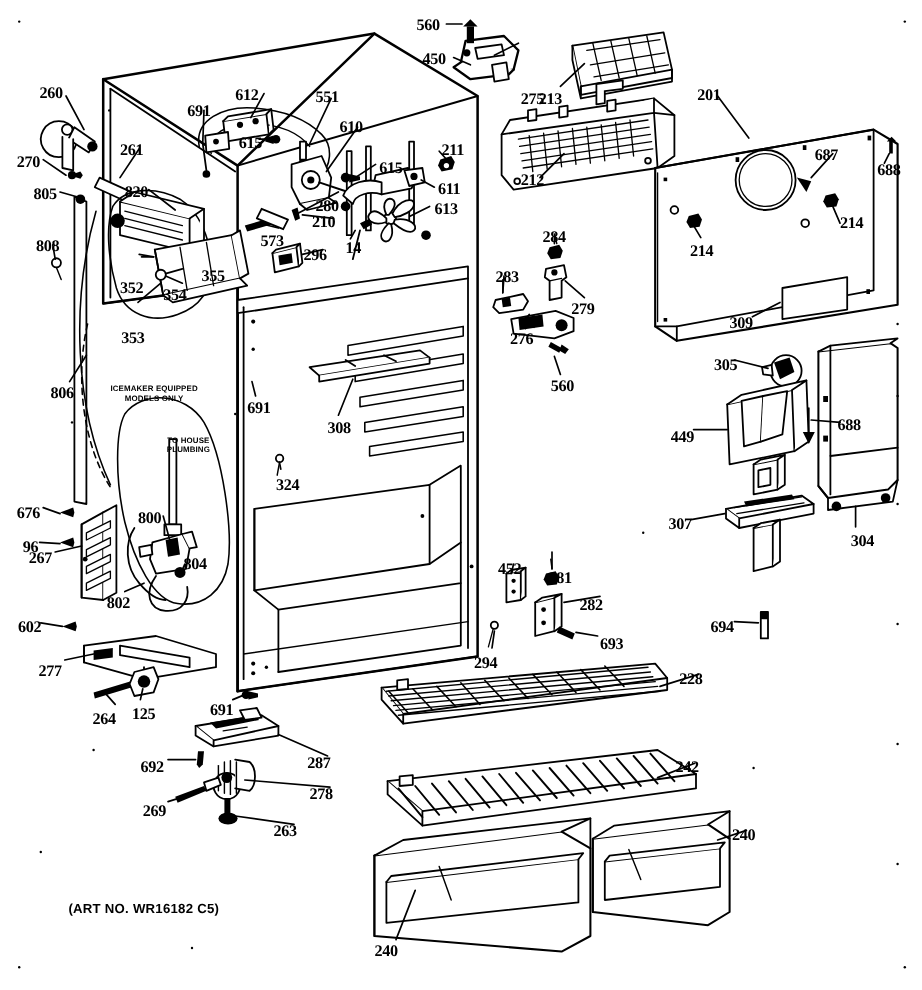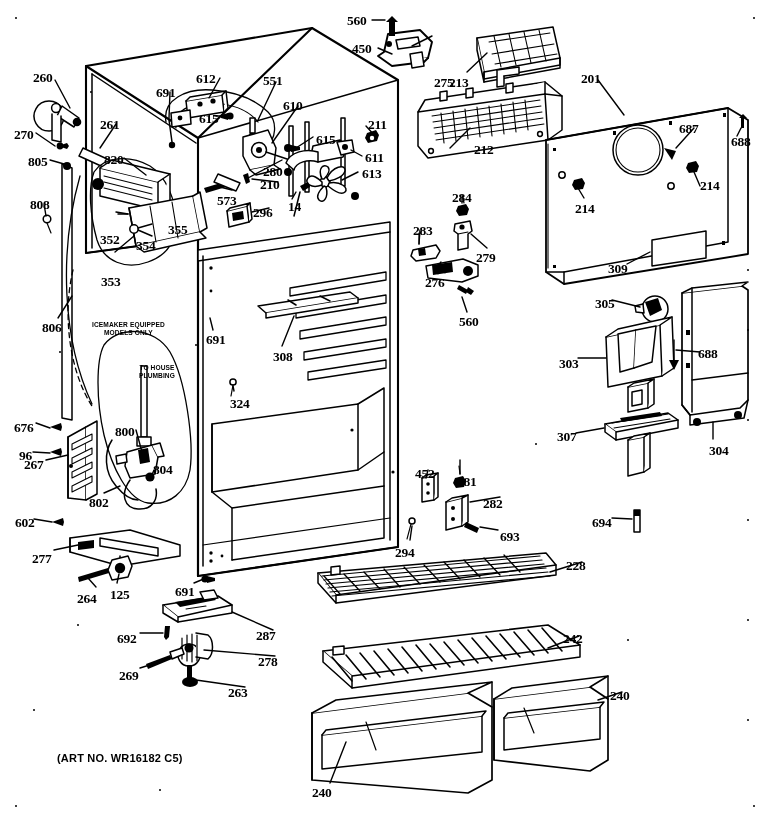--- a/index.html
+++ b/index.html
@@ -678,21 +678,21 @@
       <div class="lbl" style="left: 196px; top: 72px; text-align: center;">612</div>
       <div class="lbl" style="left: 263px; top: 74px;">551</div>
       <div class="lbl" style="left: 156px; top: 86px;">691</div>
       <div class="lbl" style="left: 283px; top: 99px;">610</div>
       <div class="lbl" style="left: 679px; top: 122px;">687</div>
       <div class="lbl" style="left: 731px; top: 135px;">688</div>
       <div class="lbl" style="left: 33px; top: 71px;">260</div>
       <div class="lbl" style="left: 199px; top: 112px;">615</div>
       <div class="lbl" style="left: 316px; top: 133px;">615</div>
       <div class="lbl" style="left: 368px; top: 118px;">211</div>
-      <div class="lbl" style="left: 434px; top: 143px; margin-left: 40px;">212</div>
+      <div class="lbl" style="left: 434px; top: 143px;">212</div>
       <div class="lbl" style="left: 100px; top: 118px;">261</div>
       <div class="lbl" style="left: 14px; top: 128px;">270</div>
       <div class="lbl" style="left: 365px; top: 151px;">611</div>
       <div class="lbl" style="left: 104px; top: 153px;">820</div>
       <div class="lbl" style="left: 263px; top: 165px;">280</div>
       <div class="lbl" style="left: 28px; top: 155px;">805</div>
       <div class="lbl" style="left: 362px; top: 167px;">613</div>
       <div class="lbl" style="left: 260px; top: 178px;">210</div>
       <div class="lbl" style="left: 217px; top: 194px;">573</div>
       <div class="lbl" style="left: 288px; top: 200px;">14</div>
@@ -707,21 +707,21 @@
       <div class="lbl" style="left: 476px; top: 251px;">279</div>
       <div class="lbl" style="left: 136px; top: 239px;">354</div>
       <div class="lbl" style="left: 101px; top: 255px; margin-top: 20px;">353</div>
       <div class="lbl" style="left: 608px; top: 262px;">309</div>
       <div class="lbl" style="left: 425px; top: 276px;">276</div>
       <div class="lbl" style="left: 459px; top: 315px;">560</div>
       <div class="lbl" style="left: 595px; top: 297px;">305</div>
       <div class="lbl" style="left: 206px; top: 333px;">691</div>
       <div class="lbl" style="left: 273px; top: 350px;">308</div>
       <div class="lbl" style="left: 42px; top: 321px;">806</div>
-      <div class="lbl" style="left: 559px; top: 357px;">303</div>
+      <div class="lbl" style="left: 559px; top: 357px;">449</div>
       <div class="lbl" style="left: 698px; top: 347px;">688</div>
       <div class="lbl" style="left: 230px; top: 397px;">324</div>
       <div class="lbl" style="left: 557px; top: 430px;">307</div>
       <div class="lbl" style="left: 709px; top: 444px;">304</div>
       <div class="lbl" style="left: 14px; top: 421px;">676</div>
       <div class="lbl" style="left: 19px; top: 449px;">96</div>
       <div class="lbl" style="left: 115px; top: 425px;">800</div>
       <div class="lbl" style="left: 415px; top: 467px;">452</div>
       <div class="lbl" style="left: 457px; top: 454px; margin-top: 21px;">281</div>
       <div class="lbl" style="left: 24px; top: 458px;">267</div>

